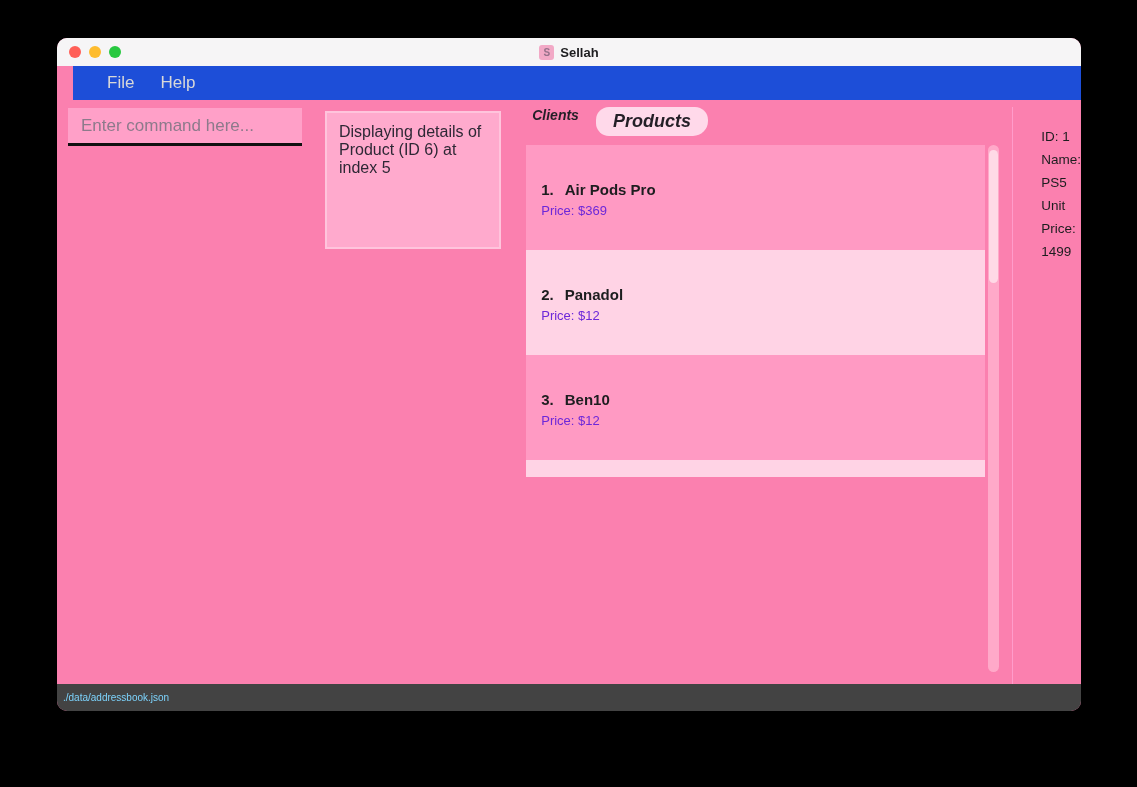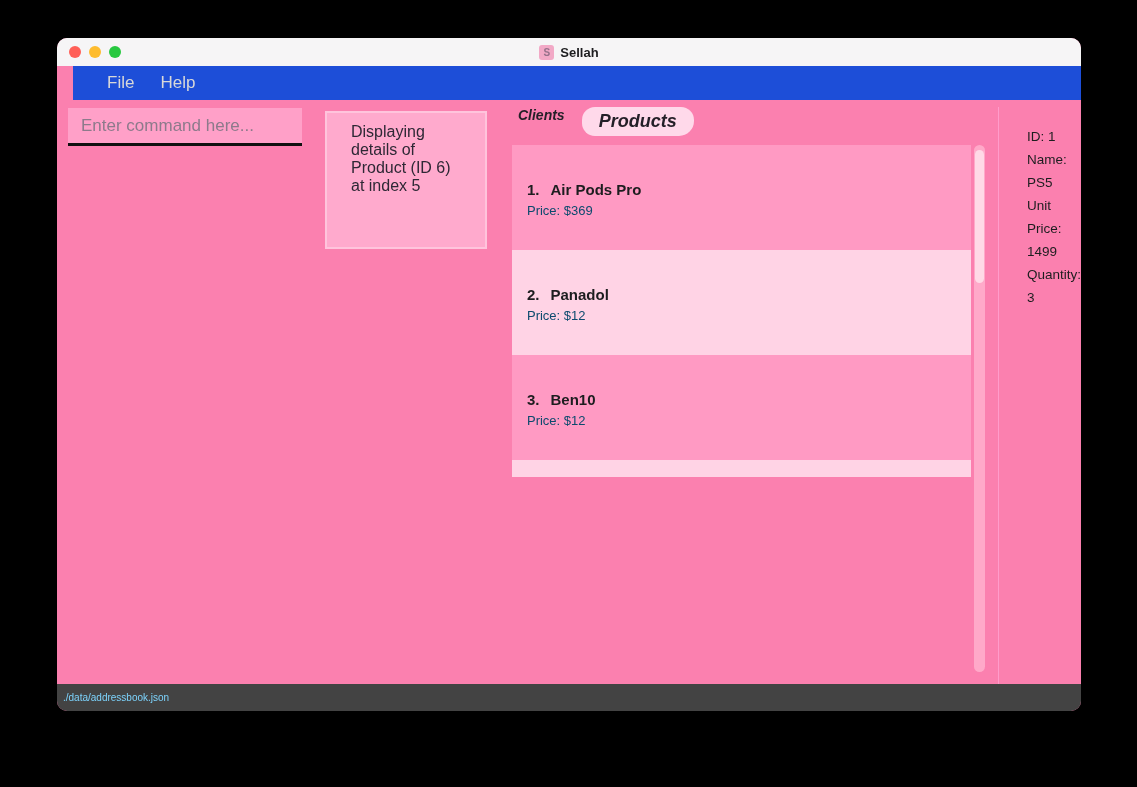--- a/index.html
+++ b/index.html
@@ -33,42 +33,42 @@
   .content { flex:1; display:flex; background:#fb80af;
              overflow:hidden; min-height:0; }
   .command-input { margin:8px 12px 0 11px; height:38px; background:#ffa0c8;
                    border:none; border-bottom:3px solid #101010; outline:none;
                    font-size:17px; color:#2e2835; padding-left:13px;
                    font-family:"Liberation Sans", sans-serif; }
   .command-input::placeholder { color:#8d7a8b; }
 
   .result-box { margin:11px 12px 0 11px; height:138px; background:#ffaacd;
                 border:2px solid #ffc4dc; font-size:16px; color:#2e2835;
-                padding:10px 24px; }
+                padding:10px 12px; }
 
   .bottom-area { flex:1; display:flex; margin-top:7px; min-height:0; }
   .left-col { flex:0 0 499px; display:flex; flex-direction:column;
               padding:0 0 12px 11px; min-height:0; }
   .tab-row { flex:0 0 29px; display:flex; align-items:flex-start; }
   .tab-clients { font-size:14px; font-weight:700; font-style:italic; color:#241f27;
                  padding:0 8px; }
   .tab-products { height:29px; display:flex; align-items:center; padding:0 17px;
                   background:#ffd9ea; border-radius:13px 13px 15px 13px;
                   font-size:18px; font-weight:700; font-style:italic; color:#241f27;
                   margin-left:9px; }
 
   .list-wrap { margin:9px 0 0 2px; width:473px; flex:1; position:relative;
                overflow:hidden; }
   .list-items { margin-right:14px; }
   .item { height:105px; padding:36px 0 0 15px; }
   .item.odd { background:#ff9ac3; }
   .item.even { background:#ffd3e5; }
   .item-name { font-size:15px; font-weight:700; color:#1d1d1f; }
   .item-index { display:inline-block; margin-right:11px; }
-  .item-price { font-size:13px; color:#0c4a6e; margin-top:5px; }
+  .item-price { font-size:13px; color:#6d28d9; margin-top:5px; }
   .partial-item { height:17px; background:#ffd3e5; }
 
   .scrollbar { position:absolute; right:0; top:0; bottom:0; width:11px;
                background:#ffa9c9; border-radius:6px; }
   .scroll-thumb { position:absolute; top:5px; left:1px; right:1px; height:133px;
                   background:#ffd9e6; border-radius:5px; }
 
   .detail-panel { flex:1; border-left:1px solid #ff9ccb; padding:18px 0 0 28px; }
   .detail-line { font-size:13.5px; color:#1d1d1f; line-height:23px; }
 
@@ -145,21 +145,20 @@
           <div class="scrollbar">
             <div class="scroll-thumb"></div>
           </div>
         </div>
       </div>
 
       <div class="detail-panel">
         <div class="detail-line">ID: 1</div>
         <div class="detail-line">Name: PS5</div>
         <div class="detail-line">Unit Price: 1499</div>
-        <div class="detail-line">Quantity: 3</div>
       </div>
 
     </div>
   </div>
 
   <div class="statusbar">
     <span class="status-text">./data/addressbook.json</span>
   </div>
 
 </div>

